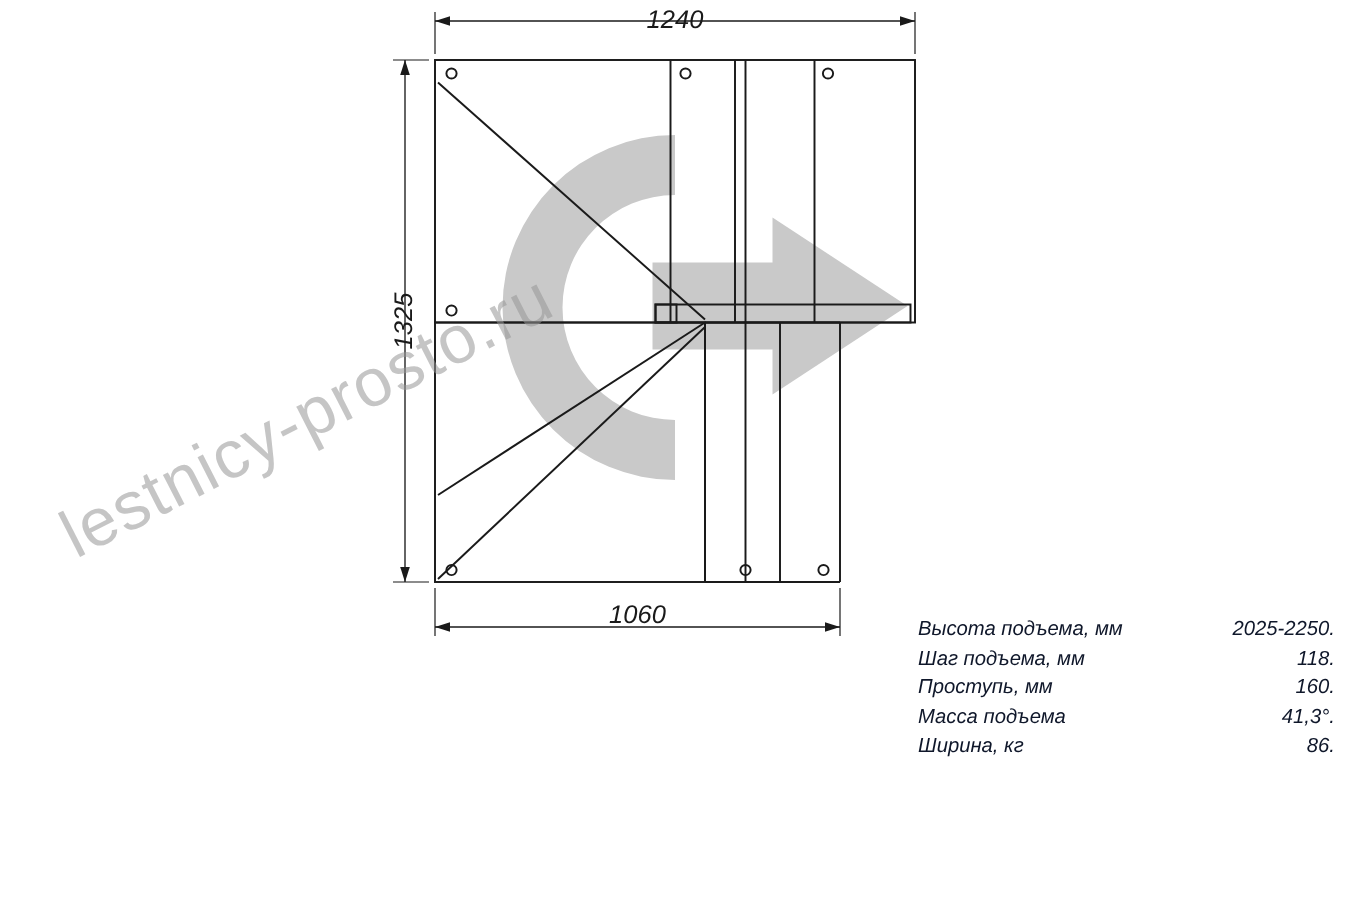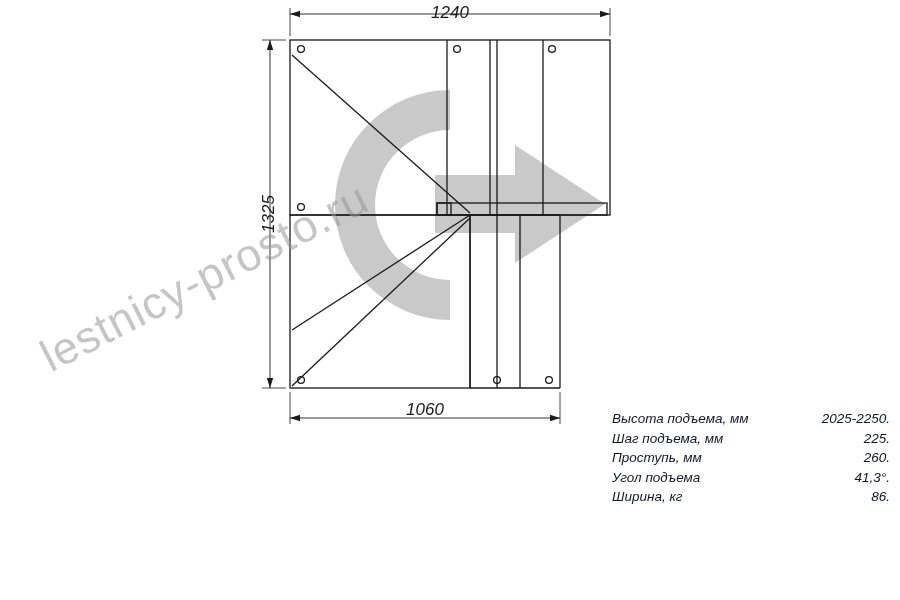--- a/index.html
+++ b/index.html
@@ -154,28 +154,28 @@
 
   <div class="wm-text">lestnicy-prosto.ru</div>
 
   <div class="spec-table">
     <div class="spec-row">
       <span class="spec-label">Высота подъема, мм</span>
       <span class="spec-value">2025-2250.</span>
     </div>
     <div class="spec-row">
       <span class="spec-label">Шаг подъема, мм</span>
-      <span class="spec-value">225.</span>
+      <span class="spec-value">118.</span>
     </div>
     <div class="spec-row">
       <span class="spec-label">Проступь, мм</span>
-      <span class="spec-value">260.</span>
+      <span class="spec-value">160.</span>
     </div>
     <div class="spec-row">
-      <span class="spec-label">Угол подъема</span>
+      <span class="spec-label">Масса подъема</span>
       <span class="spec-value">41,3°.</span>
     </div>
     <div class="spec-row">
       <span class="spec-label">Ширина, кг</span>
       <span class="spec-value">86.</span>
     </div>
   </div>
 
 </div>
 

